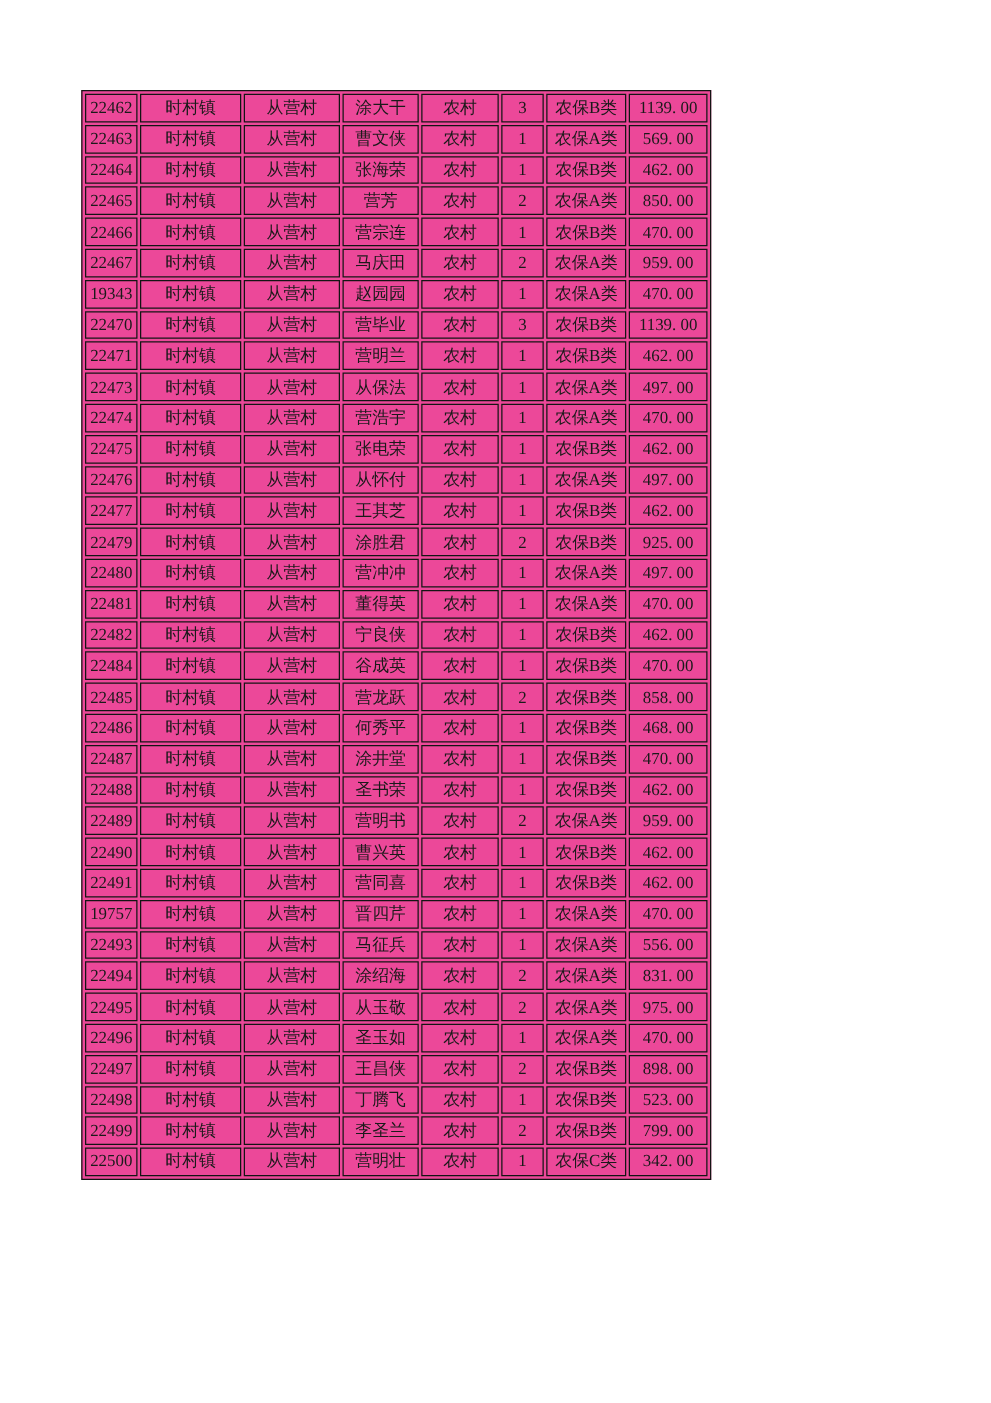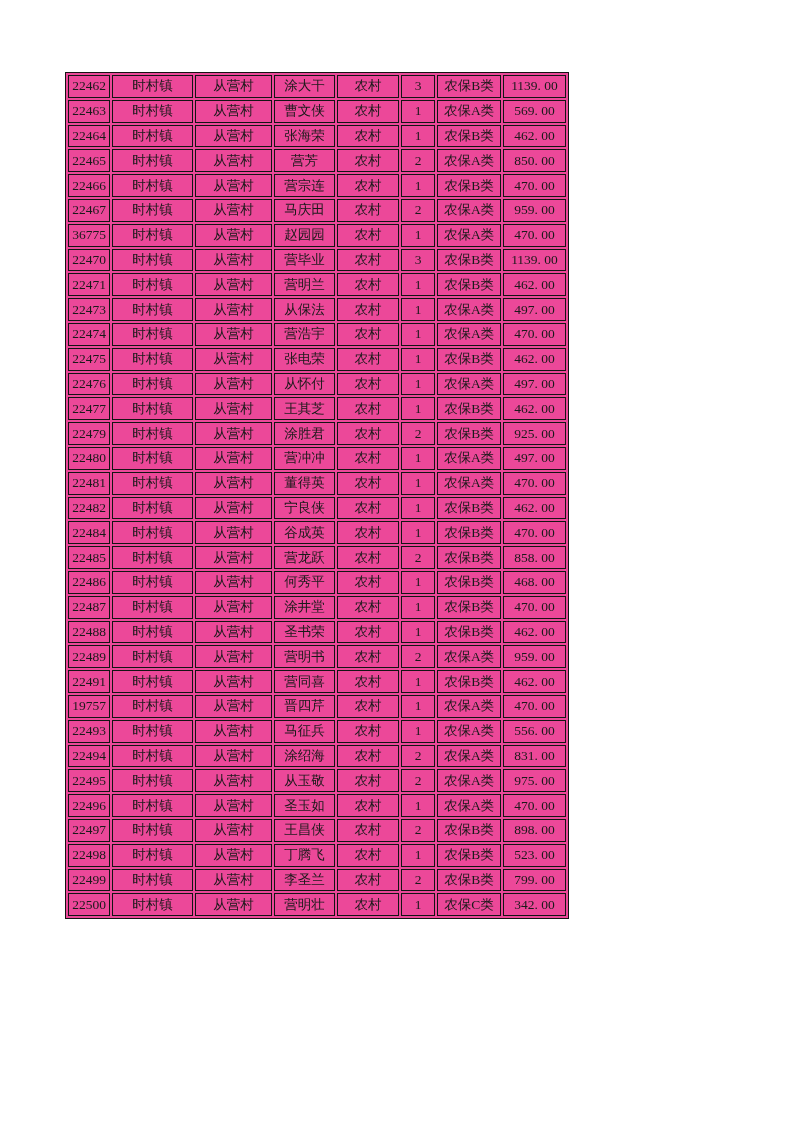--- a/index.html
+++ b/index.html
@@ -113,21 +113,21 @@
           <td>22467</td>
           <td>时村镇</td>
           <td>从营村</td>
           <td>马庆田</td>
           <td>农村</td>
           <td>2</td>
           <td>农保A类</td>
           <td>959. 00</td>
         </tr>
         <tr>
-          <td>36775</td>
+          <td>19343</td>
           <td>时村镇</td>
           <td>从营村</td>
           <td>赵园园</td>
           <td>农村</td>
           <td>1</td>
           <td>农保A类</td>
           <td>470. 00</td>
         </tr>
         <tr>
           <td>22470</td>
@@ -291,20 +291,30 @@
         </tr>
         <tr>
           <td>22489</td>
           <td>时村镇</td>
           <td>从营村</td>
           <td>营明书</td>
           <td>农村</td>
           <td>2</td>
           <td>农保A类</td>
           <td>959. 00</td>
+        </tr>
+        <tr>
+          <td>22490</td>
+          <td>时村镇</td>
+          <td>从营村</td>
+          <td>曹兴英</td>
+          <td>农村</td>
+          <td>1</td>
+          <td>农保B类</td>
+          <td>462. 00</td>
         </tr>
         <tr>
           <td>22491</td>
           <td>时村镇</td>
           <td>从营村</td>
           <td>营同喜</td>
           <td>农村</td>
           <td>1</td>
           <td>农保B类</td>
           <td>462. 00</td>

